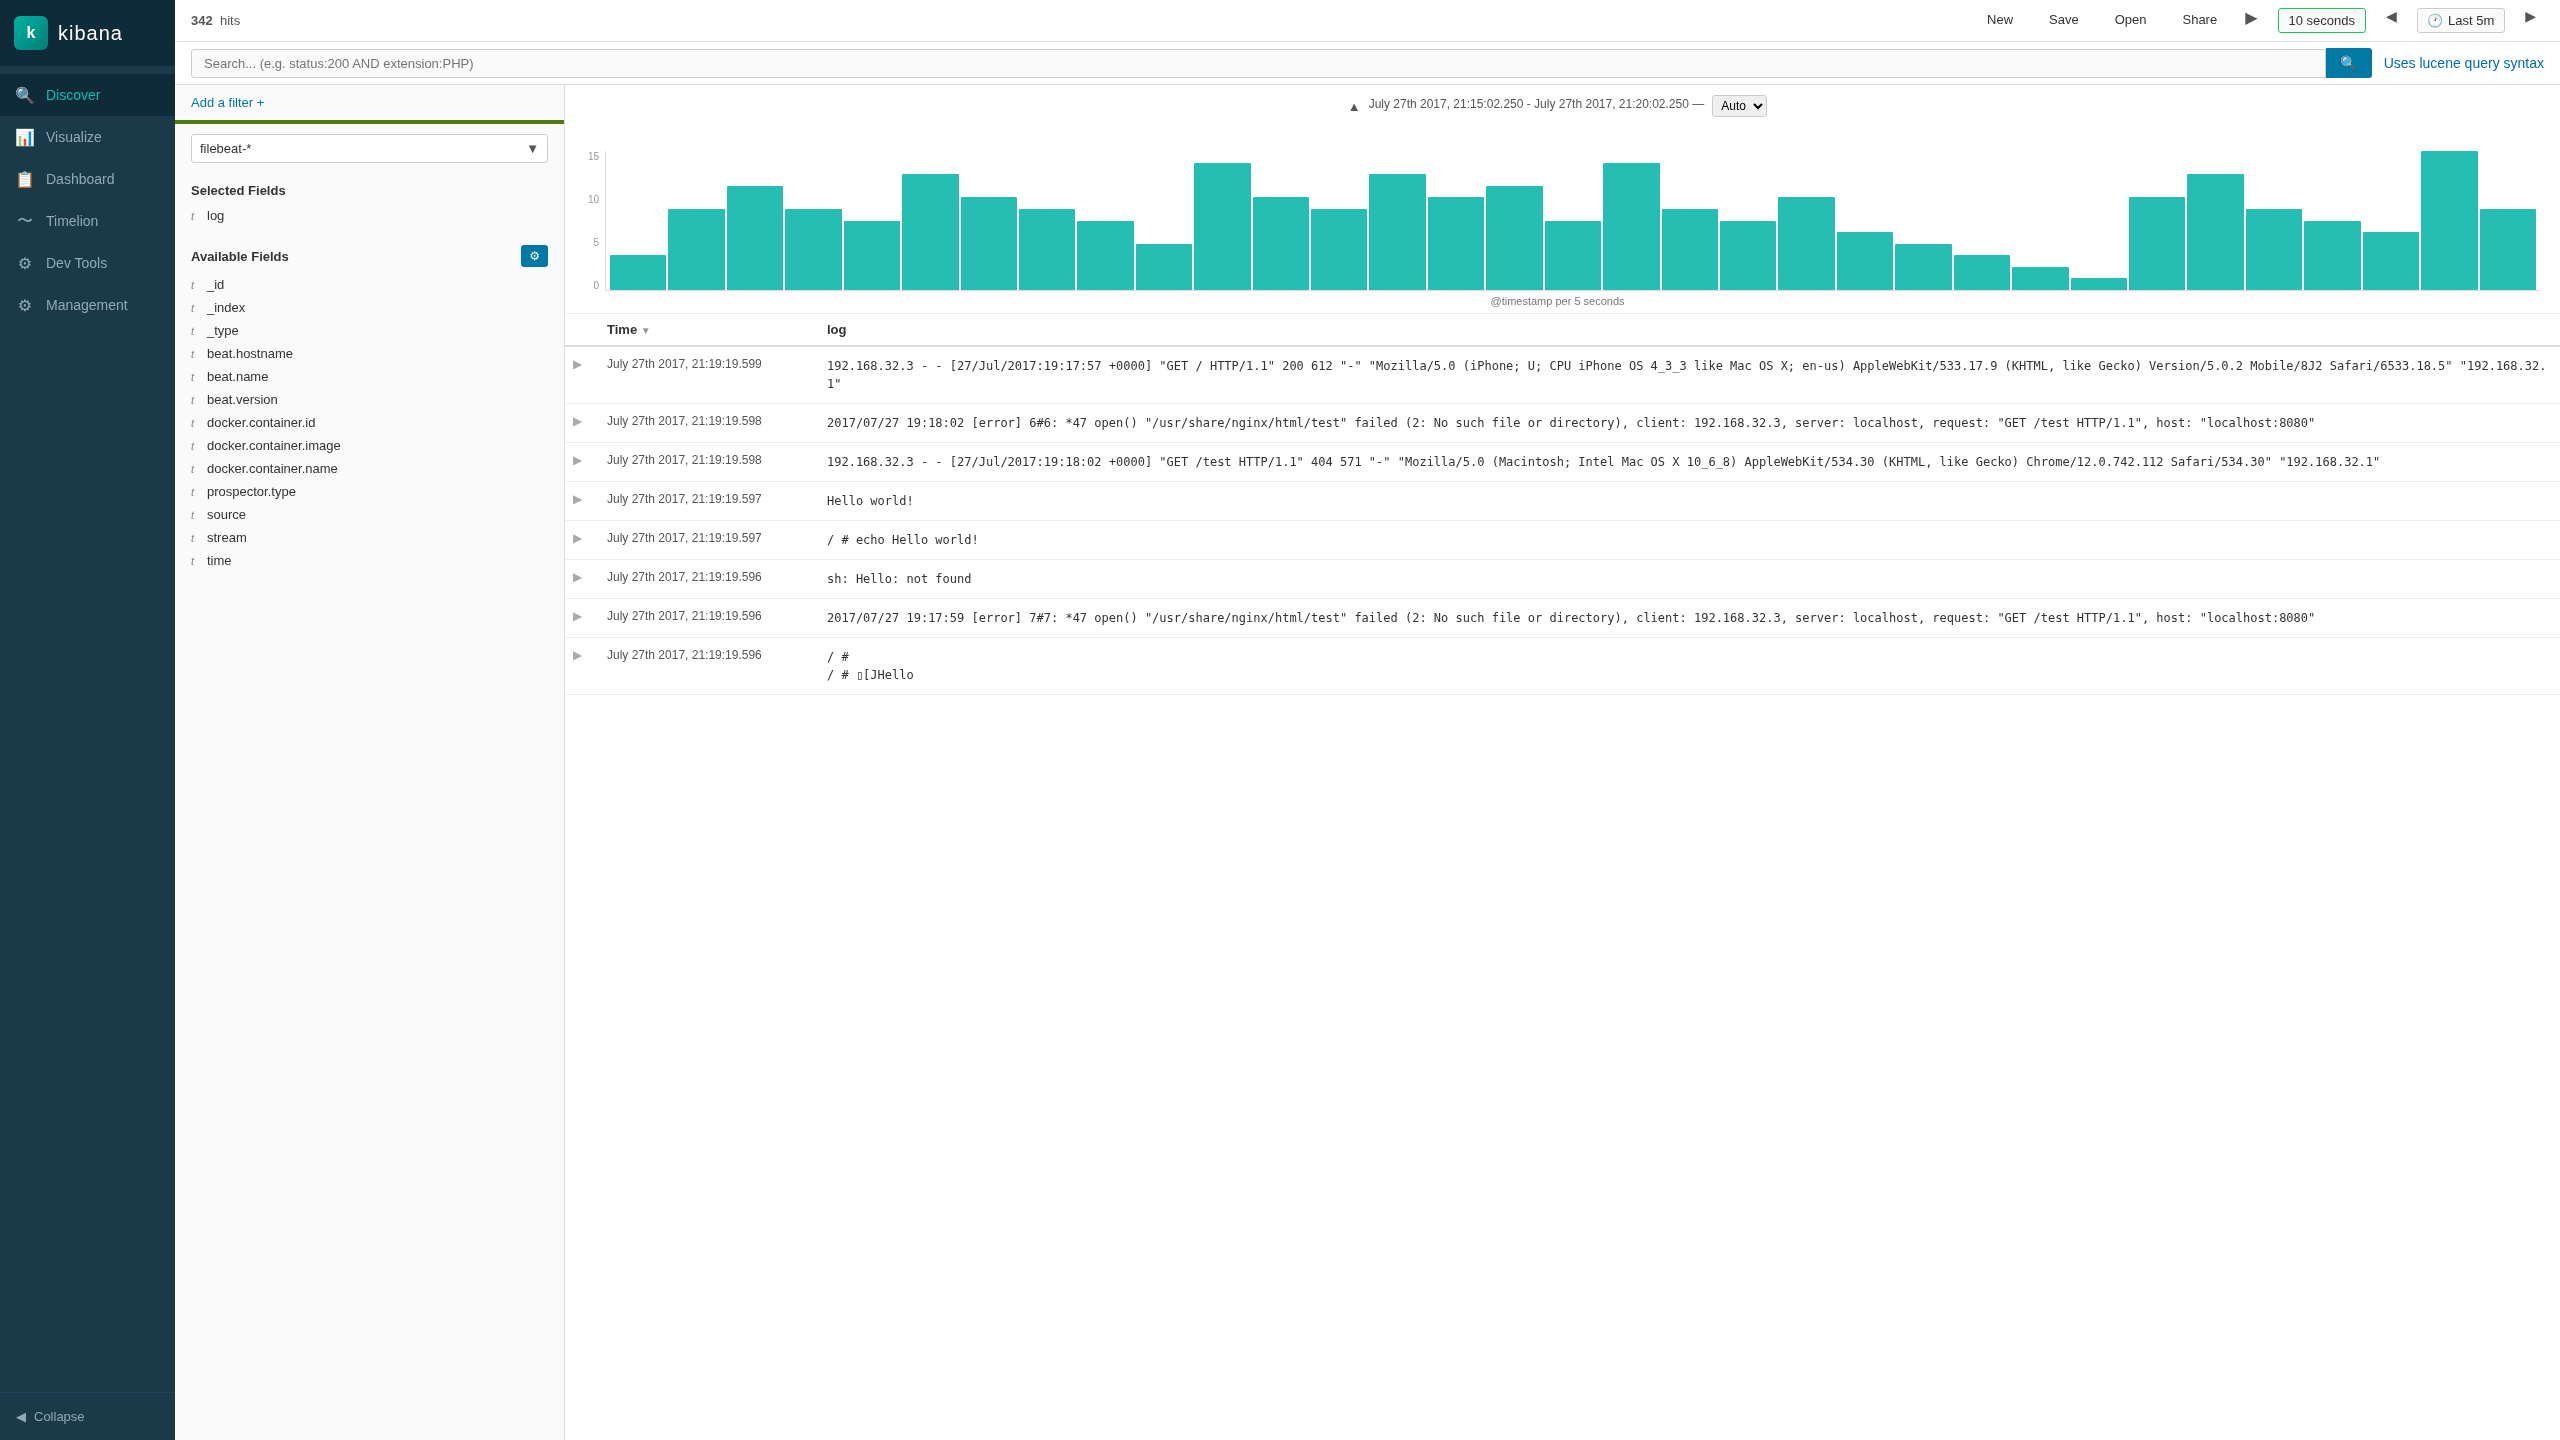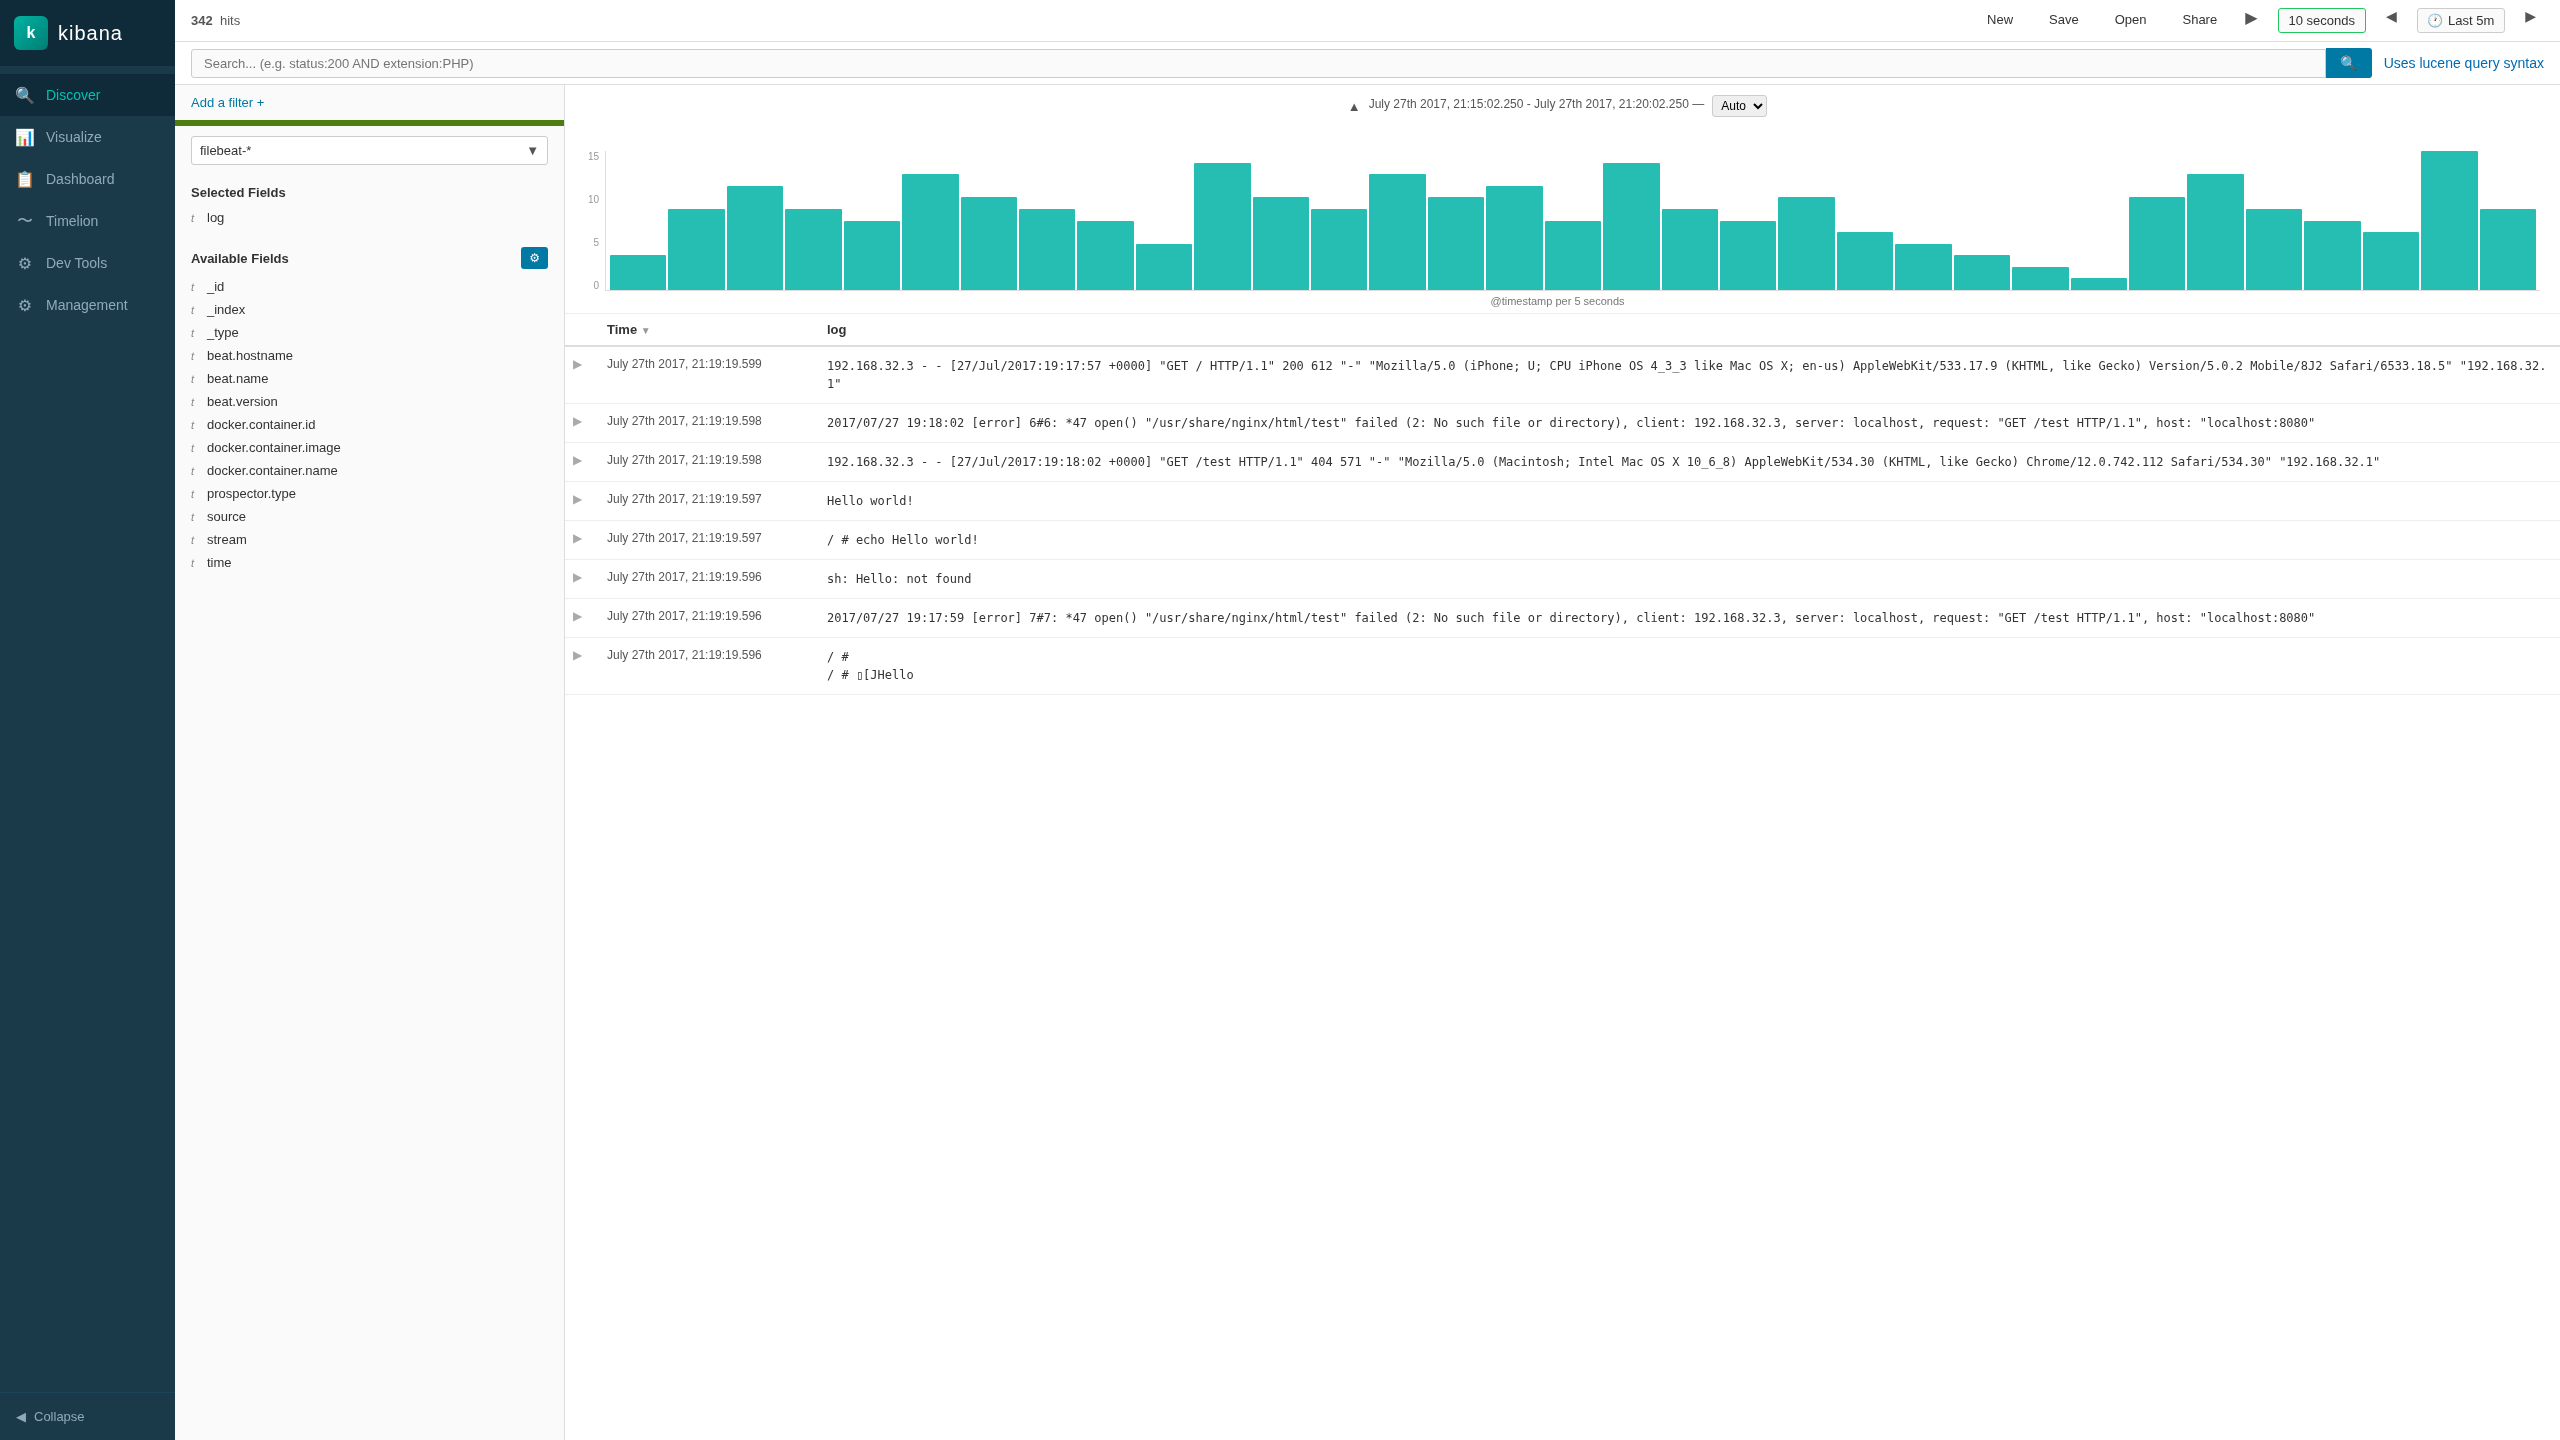--- a/index.html
+++ b/index.html
@@ -113,21 +113,21 @@
       width: 390px;
       flex-shrink: 0;
       border-right: 1px solid #ddd;
       display: flex;
       flex-direction: column;
       overflow: hidden;
       background: #fafafa;
     }
     .filter-add {
       padding: 10px 16px;
-      border-bottom: 6px solid #4d7c0f;
+      border-bottom: 4px solid #4d7c0f;
       font-size: 13px; color: #0079a5; cursor: pointer;
     }
     .index-select {
       margin: 10px 16px;
       display: flex; align-items: center;
       border: 1px solid #ccc; border-radius: 3px; background: #fff;
     }
     .index-select select {
       flex: 1; border: none; background: transparent;
       font-size: 13px; padding: 6px 8px; color: #333; cursor: pointer;

